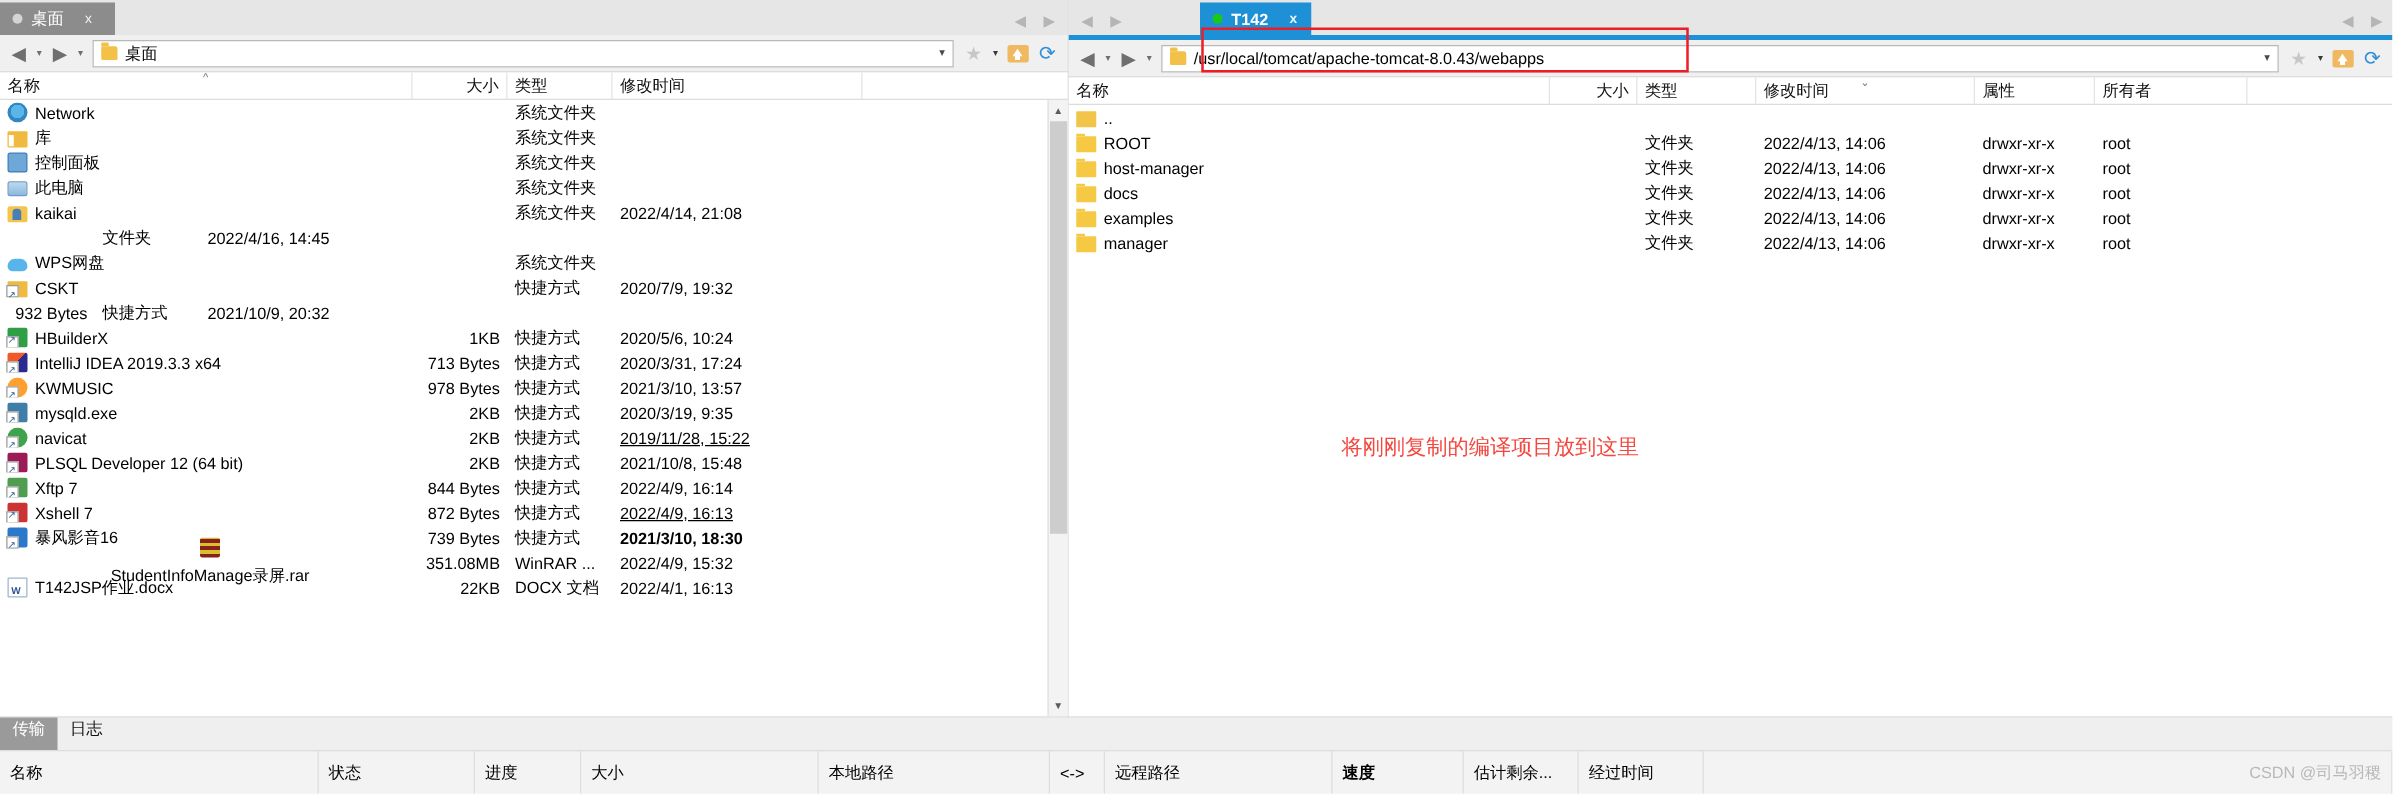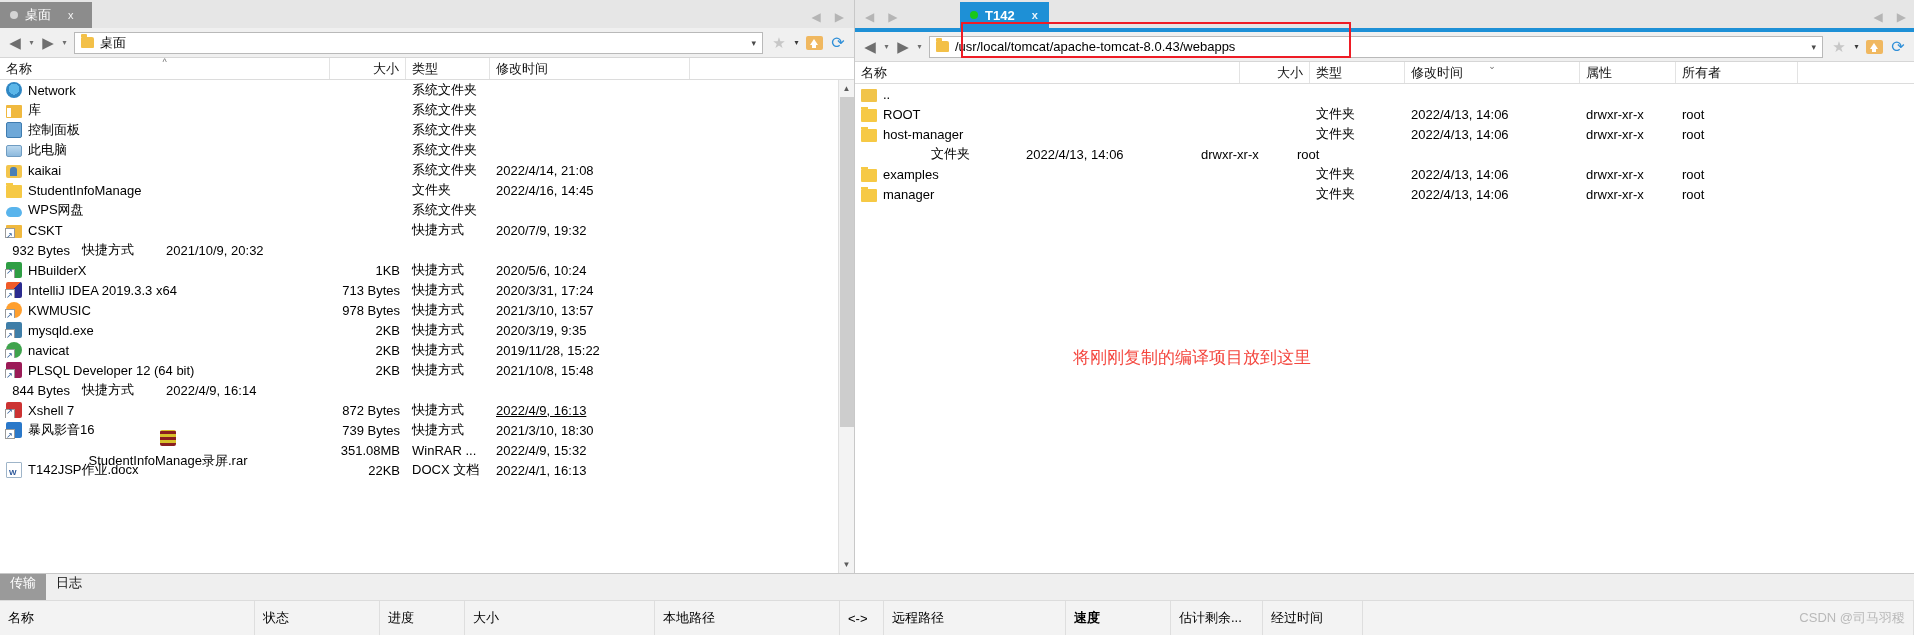--- a/index.html
+++ b/index.html
@@ -274,24 +274,20 @@
             <div class="frow">
               <div class="c-name" style="width: 330px;">
                 <span class="ic ic-user"></span>
                 <span>kaikai</span>
               </div>
               <div class="c num" style="width: 76px;"></div>
               <div class="c" style="width: 84px;">系统文件夹</div>
               <div class="c" style="width: 200px;">2022/4/14, 21:08</div>
             </div>
             <div class="frow">
-              <div class="c-name" style="width: 330px;">
-                <span class="ic ic-folder"></span>
-                <span>StudentInfoManage</span>
-              </div>
               <div class="c num" style="width: 76px;"></div>
               <div class="c" style="width: 84px;">文件夹</div>
               <div class="c" style="width: 200px;">2022/4/16, 14:45</div>
             </div>
             <div class="frow">
               <div class="c-name" style="width: 330px;">
                 <span class="ic ic-cloud"></span>
                 <span>WPS网盘</span>
               </div>
               <div class="c num" style="width: 76px;"></div>
@@ -348,53 +344,57 @@
               <div class="c" style="width: 84px;">快捷方式</div>
               <div class="c" style="width: 200px;">2020/3/19, 9:35</div>
             </div>
             <div class="frow">
               <div class="c-name" style="width: 330px;">
                 <span class="ic ic-nav ic-shortcut"></span>
                 <span>navicat</span>
               </div>
               <div class="c num" style="width: 76px;">2KB</div>
               <div class="c" style="width: 84px;">快捷方式</div>
-              <div class="c" style="width: 200px;">2019/11/28, 15:22</div>
+              <div class="c" style="width: 200px; text-decoration: underline;">2019/11/28, 15:22</div>
             </div>
             <div class="frow">
               <div class="c-name" style="width: 330px;">
                 <span class="ic ic-plsql ic-shortcut"></span>
                 <span>PLSQL Developer 12 (64 bit)</span>
               </div>
               <div class="c num" style="width: 76px;">2KB</div>
               <div class="c" style="width: 84px;">快捷方式</div>
               <div class="c" style="width: 200px;">2021/10/8, 15:48</div>
             </div>
             <div class="frow">
+              <div class="c-name" style="width: 330px;">
+                <span class="ic ic-xftp ic-shortcut"></span>
+                <span>Xftp 7</span>
+              </div>
               <div class="c num" style="width: 76px;">844 Bytes</div>
               <div class="c" style="width: 84px;">快捷方式</div>
               <div class="c" style="width: 200px;">2022/4/9, 16:14</div>
             </div>
             <div class="frow">
               <div class="c-name" style="width: 330px;">
                 <span class="ic ic-xshell ic-shortcut"></span>
                 <span>Xshell 7</span>
               </div>
               <div class="c num" style="width: 76px;">872 Bytes</div>
               <div class="c" style="width: 84px;">快捷方式</div>
               <div class="c" style="width: 200px; text-decoration: underline;">2022/4/9, 16:13</div>
             </div>
             <div class="frow">
               <div class="c-name" style="width: 330px;">
                 <span class="ic ic-baofeng ic-shortcut"></span>
                 <span>暴风影音16</span>
               </div>
               <div class="c num" style="width: 76px;">739 Bytes</div>
               <div class="c" style="width: 84px;">快捷方式</div>
-              <div class="c" style="width: 200px;">2021/3/10, 18:30</div>
+              <div class="c" style="width: 200px; font-weight: bold;">2021/3/10, 18:30</div>
             </div>
             <div class="frow">
               <div class="c-name" style="width: 330px; flex-direction: column;">
                 <span class="ic ic-rar"></span>
                 <span>StudentInfoManage录屏.rar</span>
               </div>
               <div class="c num" style="width: 76px;">351.08MB</div>
               <div class="c" style="width: 84px;">WinRAR ...</div>
               <div class="c" style="width: 200px;">2022/4/9, 15:32</div>
             </div>
@@ -507,20 +507,24 @@
                 <span class="ic ic-folder"></span>
                 <span>host-manager</span>
               </div>
               <div class="c num" style="width: 70px;"></div>
               <div class="c" style="width: 95px;">文件夹</div>
               <div class="c" style="width: 175px;">2022/4/13, 14:06</div>
               <div class="c" style="width: 96px;">drwxr-xr-x</div>
               <div class="c" style="width: 122px;">root</div>
             </div>
             <div class="frow">
+              <div class="c-name" style="width: 385px;">
+                <span class="ic ic-folder"></span>
+                <span>docs</span>
+              </div>
               <div class="c num" style="width: 70px;"></div>
               <div class="c" style="width: 95px;">文件夹</div>
               <div class="c" style="width: 175px;">2022/4/13, 14:06</div>
               <div class="c" style="width: 96px;">drwxr-xr-x</div>
               <div class="c" style="width: 122px;">root</div>
             </div>
             <div class="frow">
               <div class="c-name" style="width: 385px;">
                 <span class="ic ic-folder"></span>
                 <span>examples</span>

